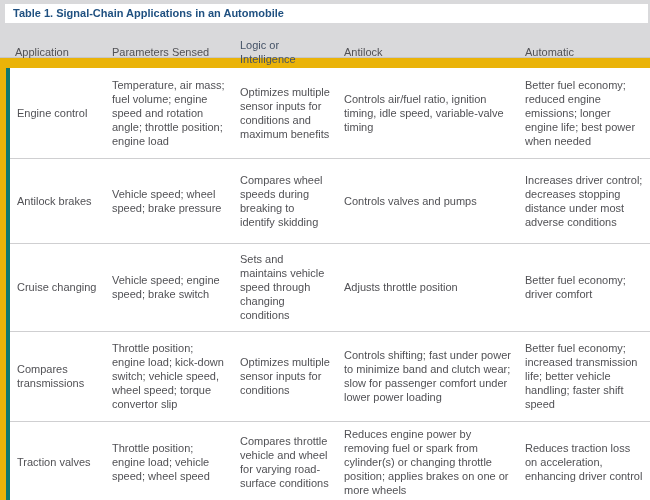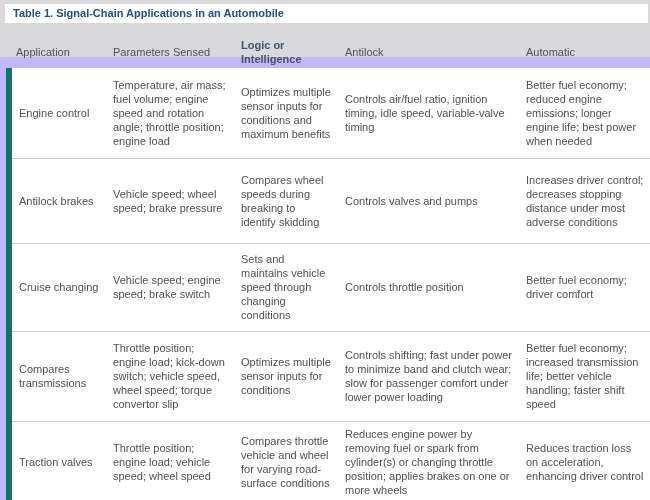--- a/index.html
+++ b/index.html
@@ -1,20 +1,20 @@
 <!DOCTYPE html>
 <html><head>
 <meta charset="utf-8">
 <style>
   html, body { margin: 0; padding: 0; background: #ffffff; }
   .screen {
     position: relative;
     width: 650px;
     height: 500px;
-    background: #c4b5fd;
+    background: #eab308;
     font-family: "Liberation Sans", sans-serif;
     font-size: 11px;
     color: #515155;
     overflow: hidden;
   }
   
   .gray-band {
     position: absolute;
     left: 0; top: 0;
     width: 650px; height: 57px;
@@ -48,31 +48,31 @@
     text-align: left;
     font-weight: normal;
     font-size: 11px;
     line-height: 14px;
     color: #515155;
     word-wrap: break-word;
   }
   thead tr { height: 33px; }
   thead th { background: transparent; }
   thead th.logic-head {
-    font-weight: bold;
+    font-weight: normal;
     color: #445266;
   }
   tbody td { background: #ffffff; }
   tbody tr.r1 { height: 90px; }
   tbody tr.r2 { height: 85px; }
   tbody tr.r3 { height: 88px; }
   tbody tr.r4 { height: 90px; }
   tbody tr.r5 { height: 82px; }
   tbody tr + tr td { border-top: 1px solid #cfcfd1; }
-  tbody td:first-child { border-left: 6px solid #0f766e; }
+  tbody td:first-child { border-left: 4px solid #0f766e; }
   tbody td:last-child  { border-right: 1px solid #d6d6d8; margin-top: 16px; }
 </style>
 </head>
 <body>
 
 <div class="screen">
 
   <div class="gray-band"></div>
 
   <div class="title-box">
@@ -108,21 +108,21 @@
         <td>Antilock brakes</td>
         <td>Vehicle speed; wheel speed; brake pressure</td>
         <td>Compares wheel speeds during breaking to identify skidding</td>
         <td>Controls valves and pumps</td>
         <td>Increases driver control; decreases stopping distance under most adverse conditions</td>
       </tr>
       <tr class="r3">
         <td>Cruise changing</td>
         <td>Vehicle speed; engine speed; brake switch</td>
         <td>Sets and maintains vehicle speed through changing conditions</td>
-        <td>Controls throttle position</td>
+        <td>Adjusts throttle position</td>
         <td>Better fuel economy; driver comfort</td>
       </tr>
       <tr class="r4">
         <td>Compares transmissions</td>
         <td>Throttle position; engine load; kick-down switch; vehicle speed, wheel speed; torque convertor slip</td>
         <td>Optimizes multiple sensor inputs for conditions</td>
         <td>Controls shifting; fast under power to minimize band and clutch wear; slow for passenger comfort under lower power loading</td>
         <td>Better fuel economy; increased transmission life; better vehicle handling; faster shift speed</td>
       </tr>
       <tr class="r5">

